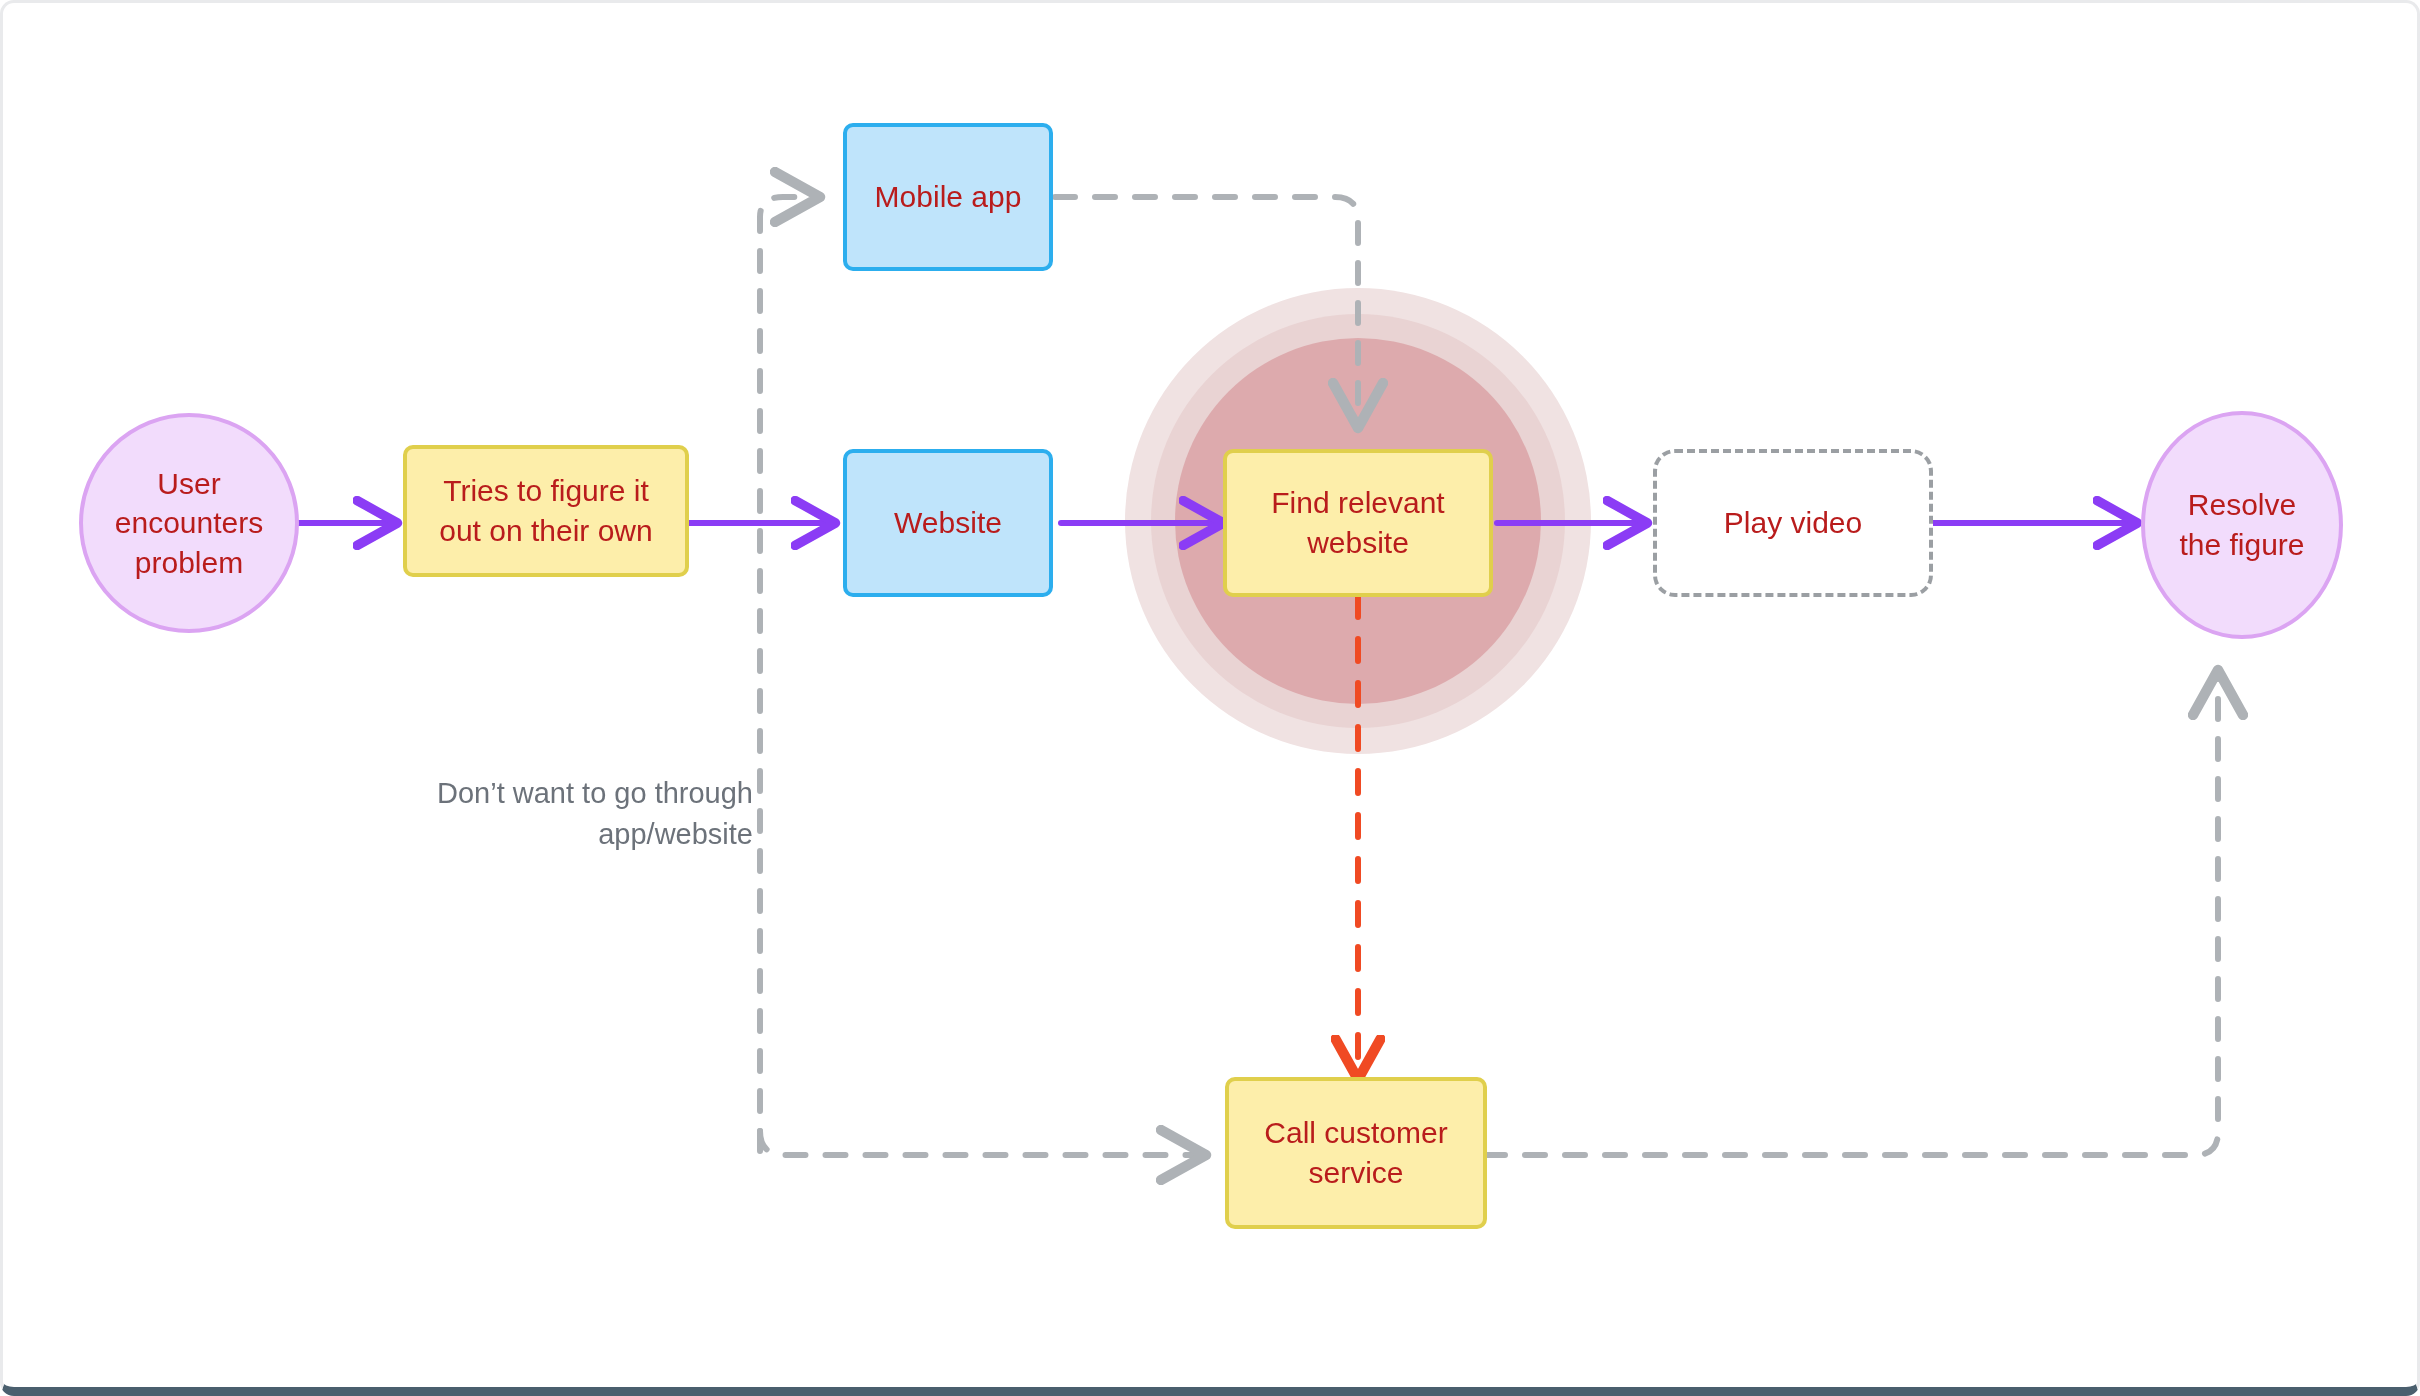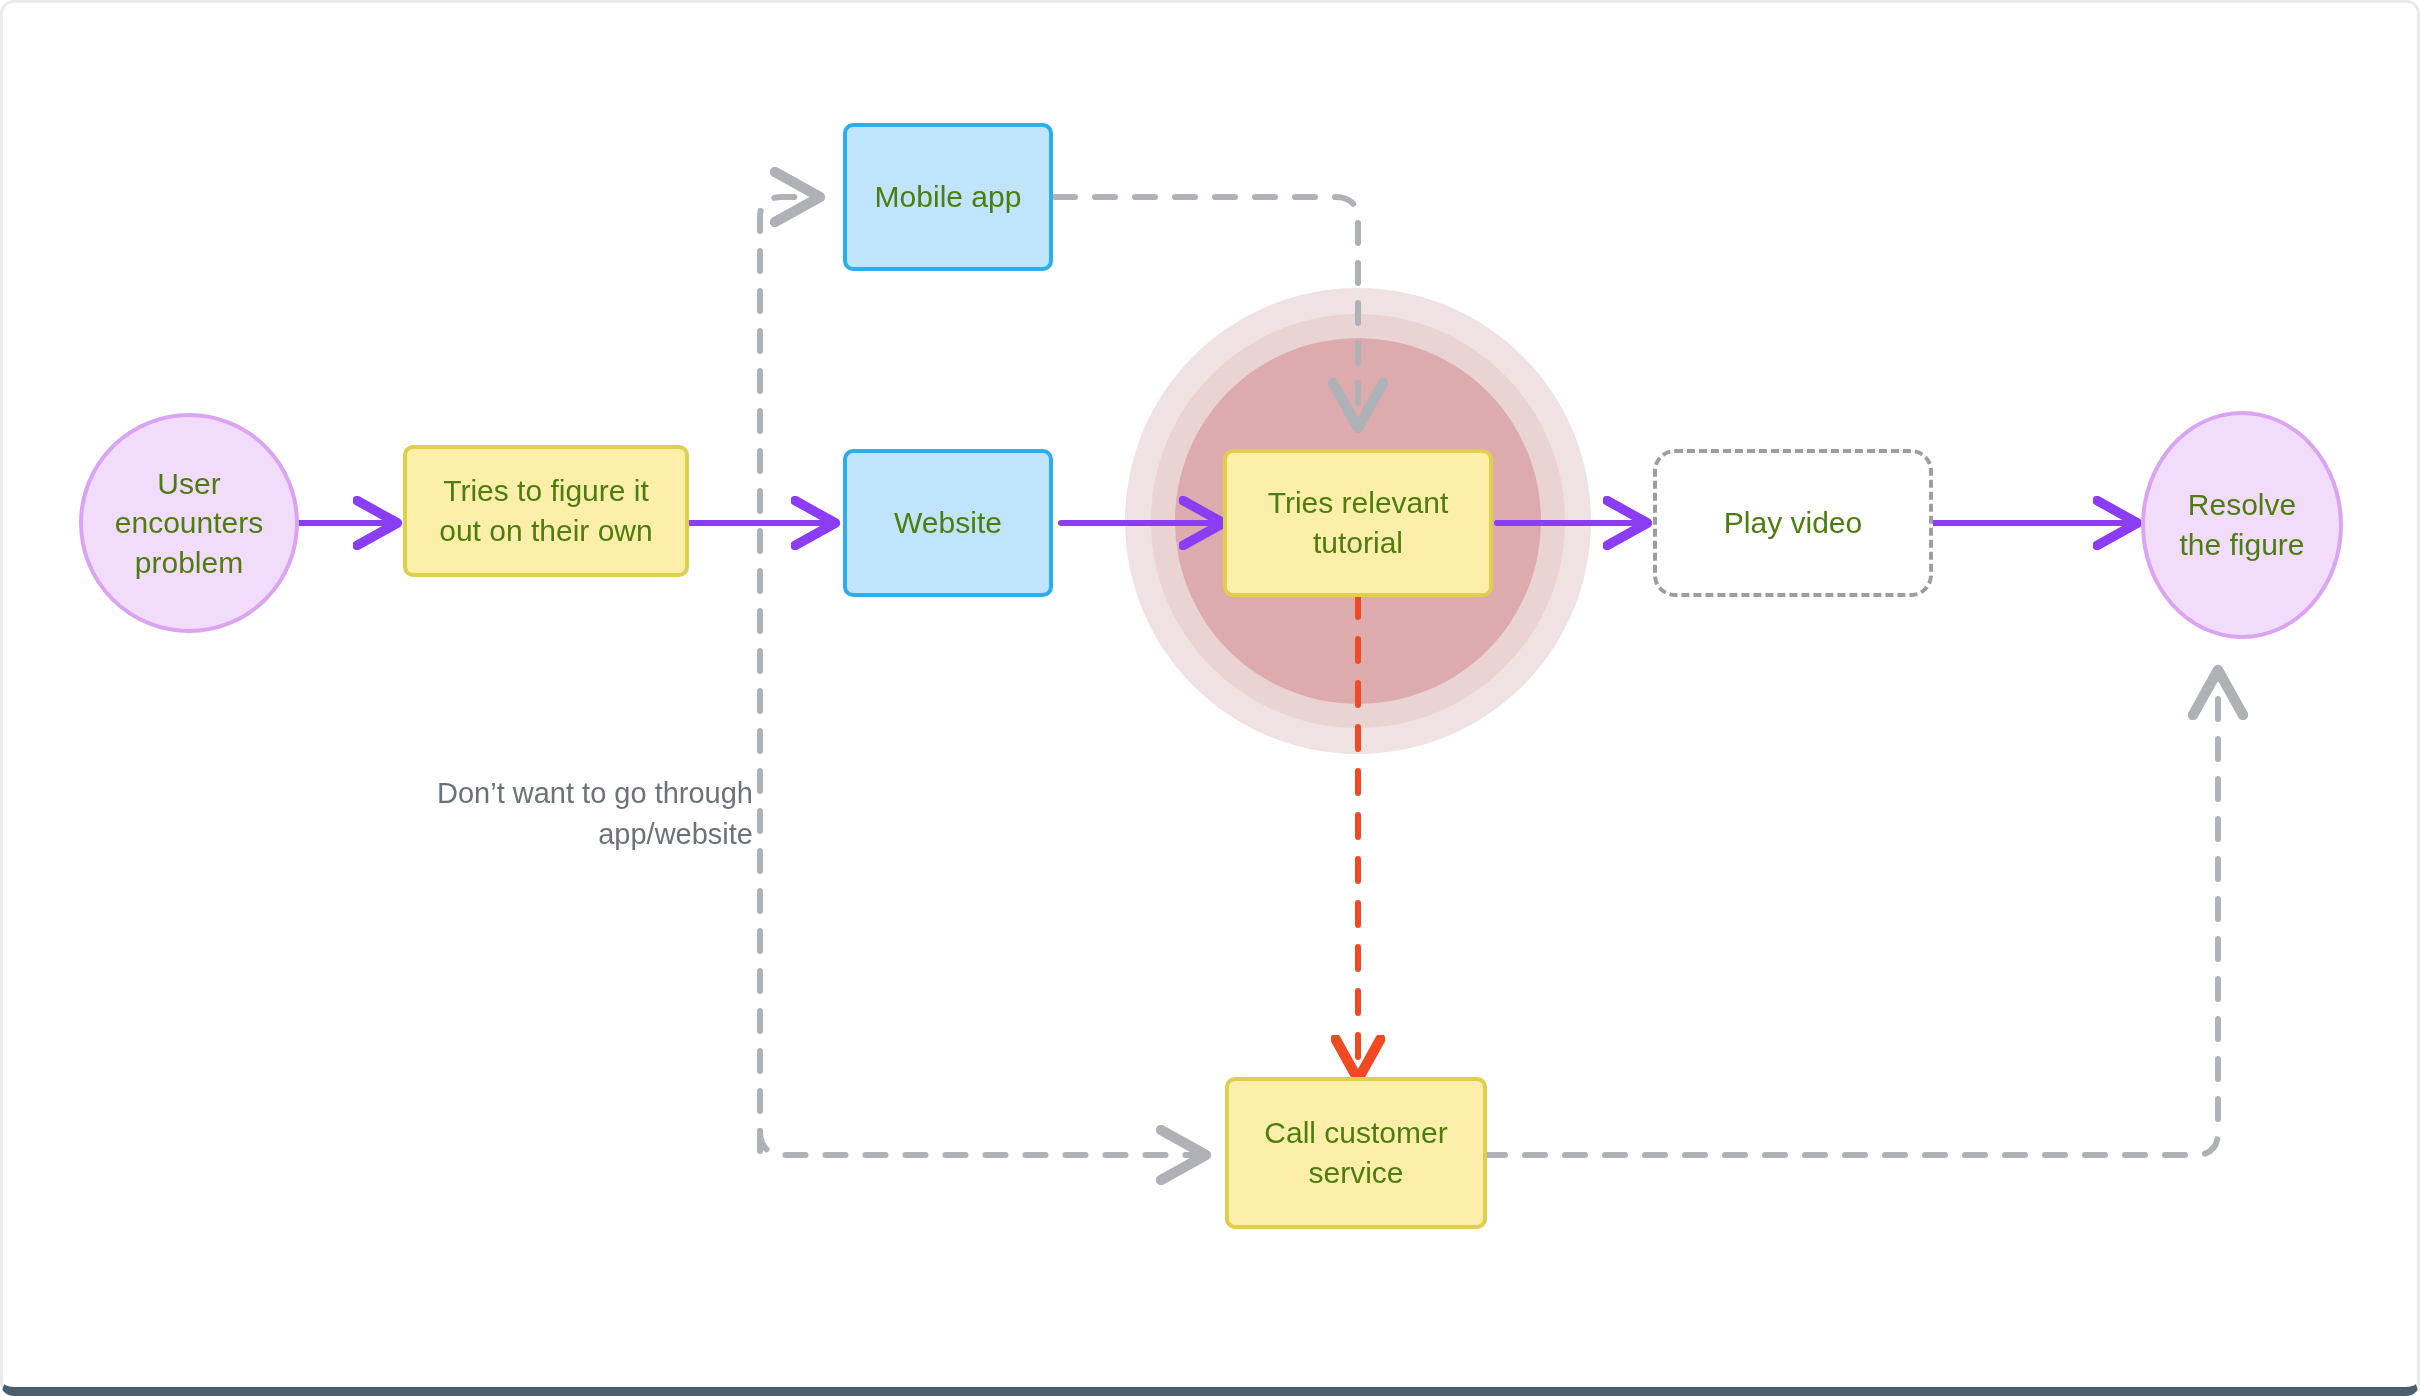--- a/index.html
+++ b/index.html
@@ -7,21 +7,21 @@
        font-family:"Liberation Sans","DejaVu Sans",sans-serif;}
 
   #frame{position:relative;width:2420px;height:1396px;box-sizing:border-box;
          background:#ffffff;border:3px solid #e9eaec;border-radius:14px;
          border-bottom:9px solid #4a5f6e;overflow:hidden;}
 
   #canvas{position:absolute;inset:0;}
   svg#edges{position:absolute;left:0;top:0;width:2420px;height:1396px;}
 
   .node{position:absolute;box-sizing:border-box;display:flex;align-items:center;
-        justify-content:center;text-align:center;color:#4d7c0f;line-height:1.32;
+        justify-content:center;text-align:center;color:#b91c1c;line-height:1.32;
         font-size:30px;}
 
   .n-yellow{background:#fdeeaa;border:4px solid #e0cf4c;border-radius:10px;}
   .n-blue{background:#bfe4fb;border:4px solid #2caeee;border-radius:10px;}
   .n-ellipse{background:#f2dcfc;border:4px solid #dba4f2;border-radius:50%;}
   .n-dashed{background:#ffffff;border:4px dashed #9b9fa3;border-radius:22px;}
 
   .edge-label{position:absolute;color:#6c727a;font-size:29px;line-height:1.4;
               text-align:right;}
 
@@ -87,21 +87,21 @@
 
     <div class="node n-blue" style="left:840px;top:120px;width:210px;height:148px;padding:0 14px;">
       <span>Mobile app</span>
     </div>
 
     <div class="node n-blue" style="left:840px;top:446px;width:210px;height:148px;padding:8px 14px;text-align:center;">
       <span>Website</span>
     </div>
 
     <div class="node n-yellow" style="left:1220px;top:446px;width:270px;height:148px;padding:0 14px;">
-      <span>Tries relevant tutorial</span>
+      <span>Find relevant website</span>
     </div>
 
     <div class="node n-dashed" style="left:1650px;top:446px;width:280px;height:148px;padding:0 14px;">
       <span>Play video</span>
     </div>
 
     <div class="node n-ellipse" style="left:2138px;top:408px;width:202px;height:228px;padding:0 22px;">
       <span>Resolve the figure</span>
     </div>
 

